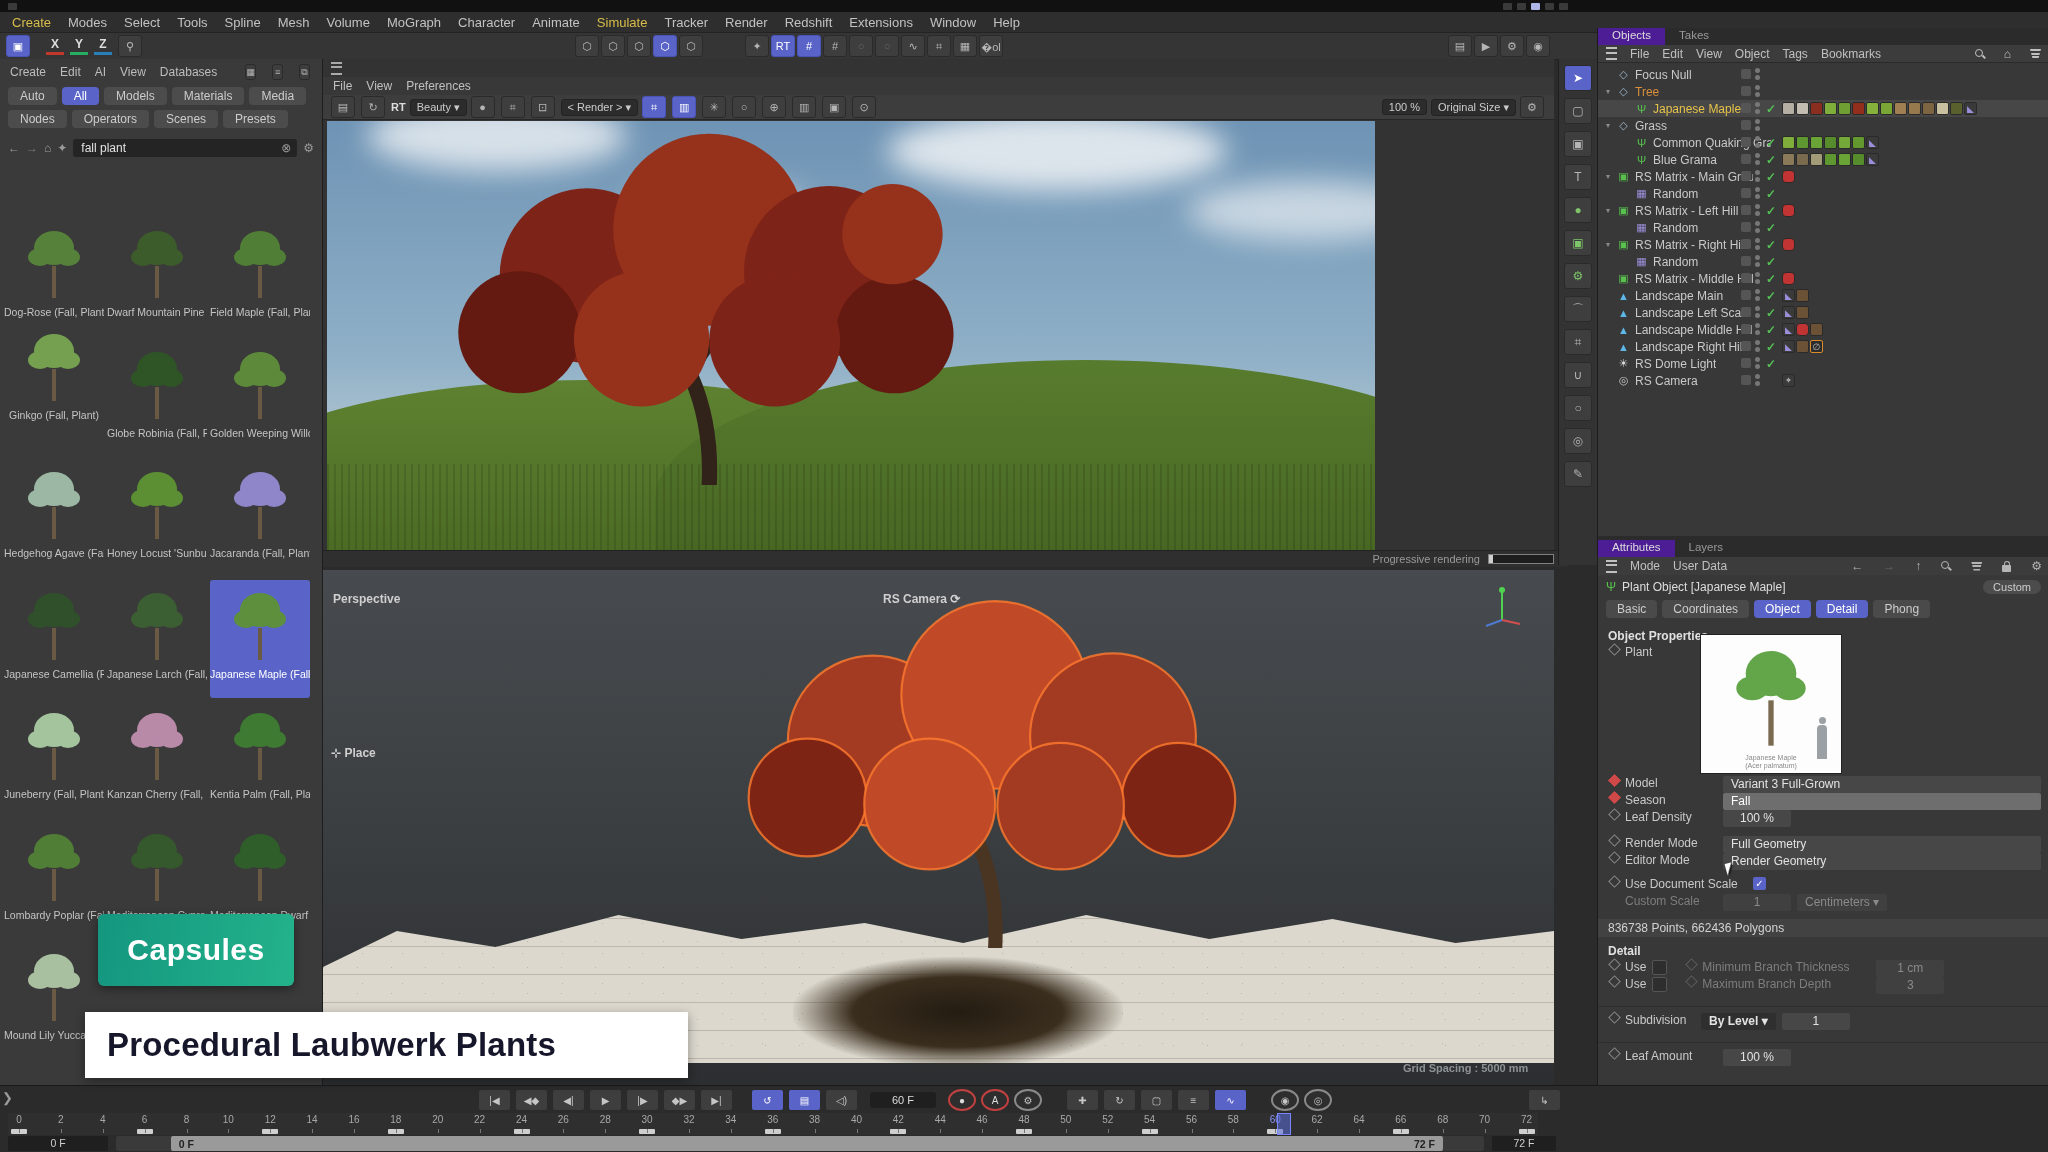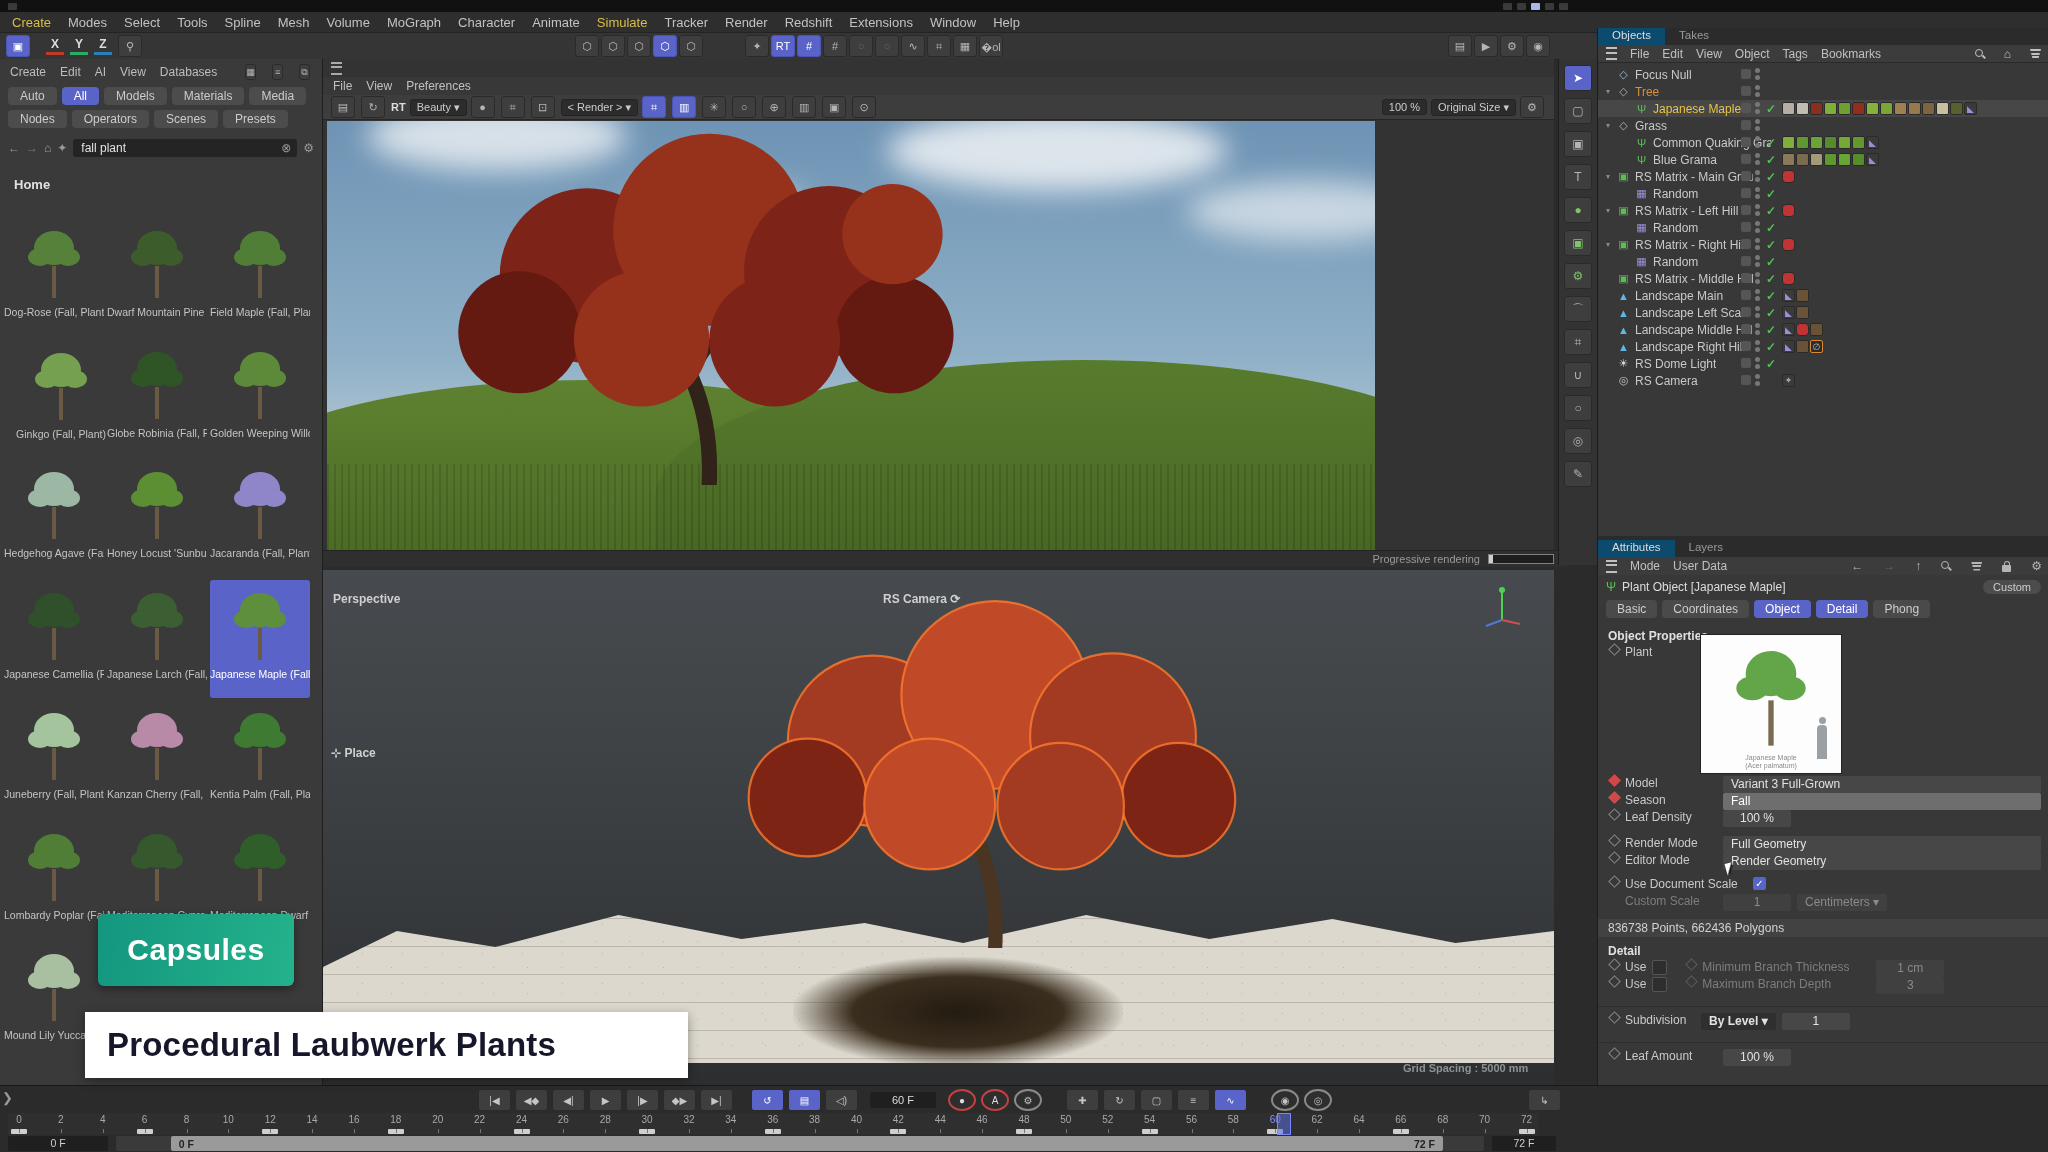--- a/index.html
+++ b/index.html
@@ -57,21 +57,21 @@
   .gizmo line{stroke-width:2;}
   
   #vtools{left:1558px;top:59px;width:38px;height:500px;background:#333;border-left:1px solid #1e1e1e;border-right:1px solid #1e1e1e;display:flex;flex-direction:column;align-items:center;padding-top:6px;gap:7px;}
   .vtile{width:26px;height:24px;background:#3e3e3e;border:1px solid #2a2a2a;border-radius:3px;display:flex;align-items:center;justify-content:center;color:#b5b5b5;font-size:12px;}
   .vtile.on{background:#5a64c8;color:#fff;}
   .vtile.green{color:#7dc46a;}
   
   #om{left:1597px;top:28px;width:451px;height:508px;background:#383838;border-left:1px solid #1c1c1c;overflow:hidden;}
   .pan-tabs{height:17px;background:#2b2b2b;display:flex;font-size:11.5px;}
   .pan-tab{padding:1px 14px;color:#9a9a9a;}
-  .pan-tab.active{background:#0c4a6e;color:#ddd;}
+  .pan-tab.active{background:#4c1d95;color:#ddd;}
   .om-menu{height:17px;display:flex;gap:13px;align-items:center;padding-left:8px;font-size:12px;color:#c0c0c0;background:#3c3c3c;border-bottom:1px solid #2a2a2a;}
   .om-menu .sp{flex:1;}
   #om-rows{position:absolute;left:0;top:38px;width:451px;}
   .om-row{position:relative;height:17px;display:flex;align-items:center;white-space:nowrap;font-size:12px;color:#c9c9c9;}
   .om-row.sel{background:#474747;}
   .om-row.ind1{padding-left:26px;}
   .om-row.ind0{padding-left:8px;}
   .car{width:10px;color:#8a8a8a;font-size:8px;}
   .oicon{width:15px;text-align:center;font-size:11px;margin-right:4px;}
   .oname{overflow:hidden;max-width:118px;}
@@ -259,21 +259,20 @@
       <span>←</span>
       <span class="dim">→</span>
       <span>⌂</span>
       <span>✦</span>
       <span class="searchbox">
         <input value="fall plant" style="">
         <span>⊗</span>
       </span>
       <span>⚙</span>
     </div>
-    <div class="homehdr">Home</div>
     <div id="plantgrid">
 
     <div class="cell" style="left: 0px; top: 0px;">
           <svg class="pthumb" width="70" height="84" viewBox="0 0 70 84">
             <rect x="33" y="46" width="4" height="32" fill="#6b5a43"></rect>
             <g style="fill: rgb(85, 129, 58);">
               <ellipse cx="35" cy="28" rx="20" ry="17"></ellipse>
               <ellipse cx="21" cy="37" rx="12" ry="9"></ellipse>
               <ellipse cx="49" cy="37" rx="12" ry="9"></ellipse>
             </g>
@@ -295,21 +294,21 @@
           <svg class="pthumb" width="70" height="84" viewBox="0 0 70 84">
             <rect x="33" y="46" width="4" height="32" fill="#6b5a43"></rect>
             <g style="fill: rgb(80, 126, 54);">
               <ellipse cx="35" cy="28" rx="20" ry="17"></ellipse>
               <ellipse cx="21" cy="37" rx="12" ry="9"></ellipse>
               <ellipse cx="49" cy="37" rx="12" ry="9"></ellipse>
             </g>
           </svg>
           <div class="plabel">Field Maple (Fall, Plant)</div>
         </div>
-        <div class="cell" style="left: 0px; top: 122px; margin-left: 7px;">
+        <div class="cell" style="left: 0px; top: 103px;">
           <svg class="pthumb" width="70" height="84" viewBox="0 0 70 84">
             <rect x="33" y="46" width="4" height="32" fill="#6b5a43"></rect>
             <g style="fill: rgb(116, 160, 80);">
               <ellipse cx="35" cy="28" rx="20" ry="17"></ellipse>
               <ellipse cx="21" cy="37" rx="12" ry="9"></ellipse>
               <ellipse cx="49" cy="37" rx="12" ry="9"></ellipse>
             </g>
           </svg>
           <div class="plabel">Ginkgo (Fall, Plant)</div>
         </div>

